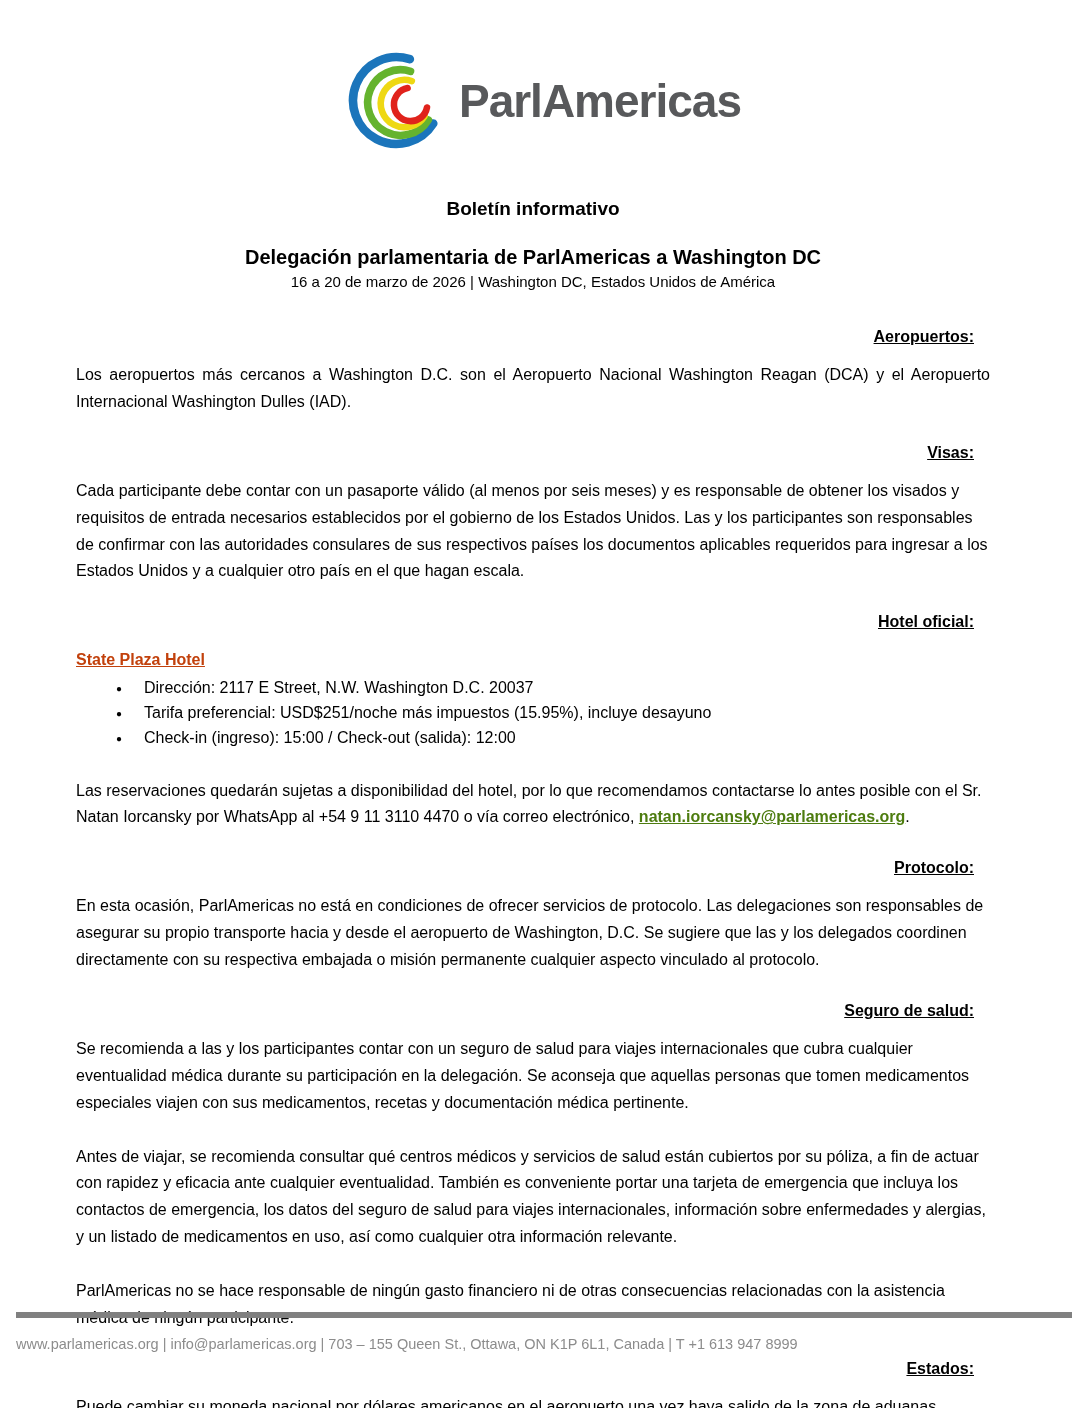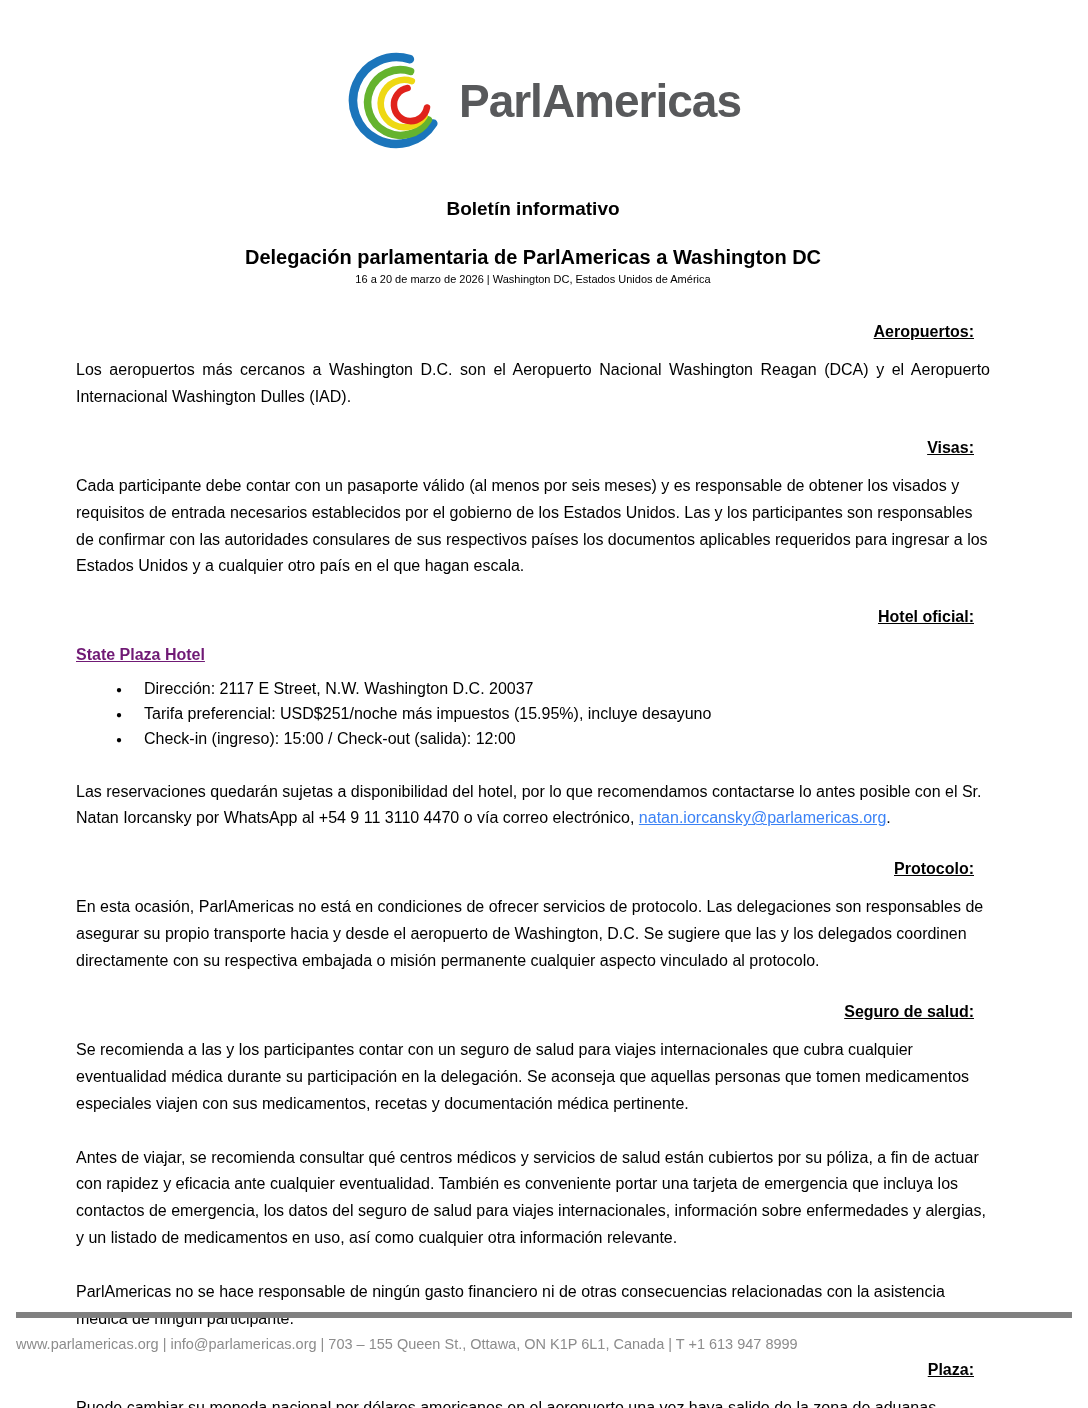--- a/index.html
+++ b/index.html
@@ -42,57 +42,57 @@
   }
   .doc-subtitle {
     margin: 26px 0 0 0;
     text-align: center;
     font-size: 20px;
     font-weight: bold;
   }
   .doc-dateline {
     margin: 4px 0 0 0;
     text-align: center;
-    font-size: 11px;
+    font-size: 15px;
     font-weight: normal;
   }
   
   section { margin-top: 28px; }
   .sec-h {
     margin: 16px;
     font-size: 16px;
     font-weight: bold;
     text-decoration: underline;
     text-align: right;
   }
   section p {
     margin: 0;
     font-size: 16px;
     line-height: 1.68;
   }
   .justify { text-align: justify; }
   .spaced { margin-top: 27px !important; }
   .first-section { margin-top: 38px; }
   a.doclink {
-    color: #701a75;
+    color: #c2410c;
     text-decoration: underline;
     font-weight: bold;
     font-size: 16px;
     line-height: 1.68;
     display: inline-block;
     cursor: pointer;
   }
   a.inline-link {
-    color: #3b82f6;
+    color: #4d7c0f;
     text-decoration: underline;
-    font-weight: normal;
+    font-weight: bold;
     cursor: pointer;
   }
   ul.hotel-list {
-    margin: 8px 0 0 0;
+    margin: 2px 0 0 0;
     padding-left: 40px;
     list-style: none;
   }
   ul.hotel-list li {
     font-size: 16px;
     line-height: 1.55;
     position: relative;
     padding-left: 28px;
   }
   ul.hotel-list li::before {
@@ -168,21 +168,21 @@
   </section>
 
   <section>
     <h3 class="sec-h">Seguro de salud:</h3>
     <p>Se recomienda a las y los participantes contar con un seguro de salud para viajes internacionales que cubra cualquier eventualidad médica durante su participación en la delegación. Se aconseja que aquellas personas que tomen medicamentos especiales viajen con sus medicamentos, recetas y documentación médica pertinente.</p>
     <p class="spaced">Antes de viajar, se recomienda consultar qué centros médicos y servicios de salud están cubiertos por su póliza, a fin de actuar con rapidez y eficacia ante cualquier eventualidad. También es conveniente portar una tarjeta de emergencia que incluya los contactos de emergencia, los datos del seguro de salud para viajes internacionales, información sobre enfermedades y alergias, y un listado de medicamentos en uso, así como cualquier otra información relevante.</p>
     <p class="spaced">ParlAmericas no se hace responsable de ningún gasto financiero ni de otras consecuencias relacionadas con la asistencia médica de ningún participante.</p>
   </section>
 
   <section>
-    <h3 class="sec-h">Plaza:</h3>
+    <h3 class="sec-h">Estados:</h3>
     <p>Puede cambiar su moneda nacional por dólares americanos en el aeropuerto una vez haya salido de la zona de aduanas.</p>
   </section>
 
 </div>
 
 <footer class="page-footer">
   <div class="footer-bar"></div>
   <p class="footer-text">www.parlamericas.org | info@parlamericas.org | 703 – 155 Queen St., Ottawa, ON K1P 6L1, Canada | T +1 613 947 8999</p>
 </footer>
 

